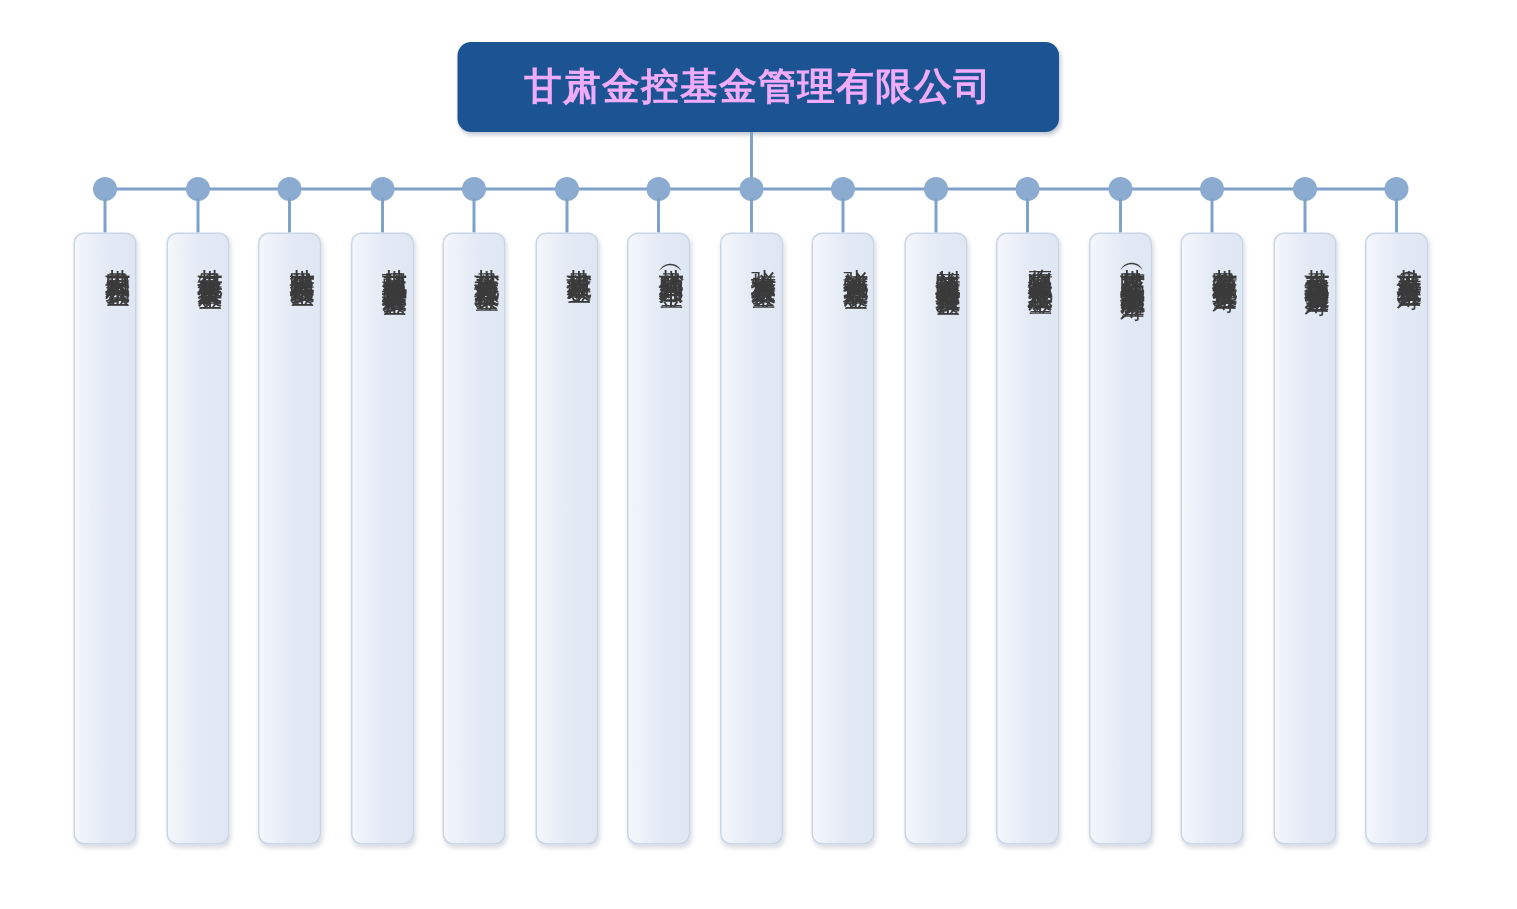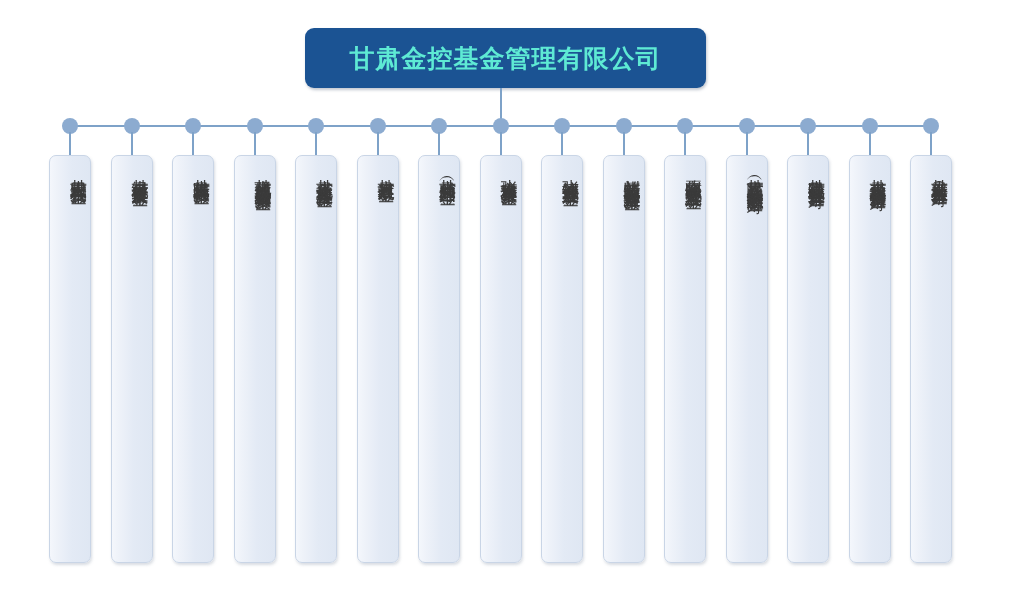--- a/index.html
+++ b/index.html
@@ -27,21 +27,21 @@
     height: 60px;
     box-sizing: border-box;
     background: #1b5393;
     border-radius: 9px;
     display: flex;
     align-items: center;
     justify-content: center;
     box-shadow: 1px 2px 3px rgba(80, 95, 120, 0.35);
   }
   .root-node-label {
-    color: #5eead4;
+    color: #f0abfc;
     font-size: 25px;
     font-weight: bold;
     letter-spacing: 1px;
     line-height: 1;
     white-space: nowrap;
   }
 
   
   .root-stem {
     position: absolute;

